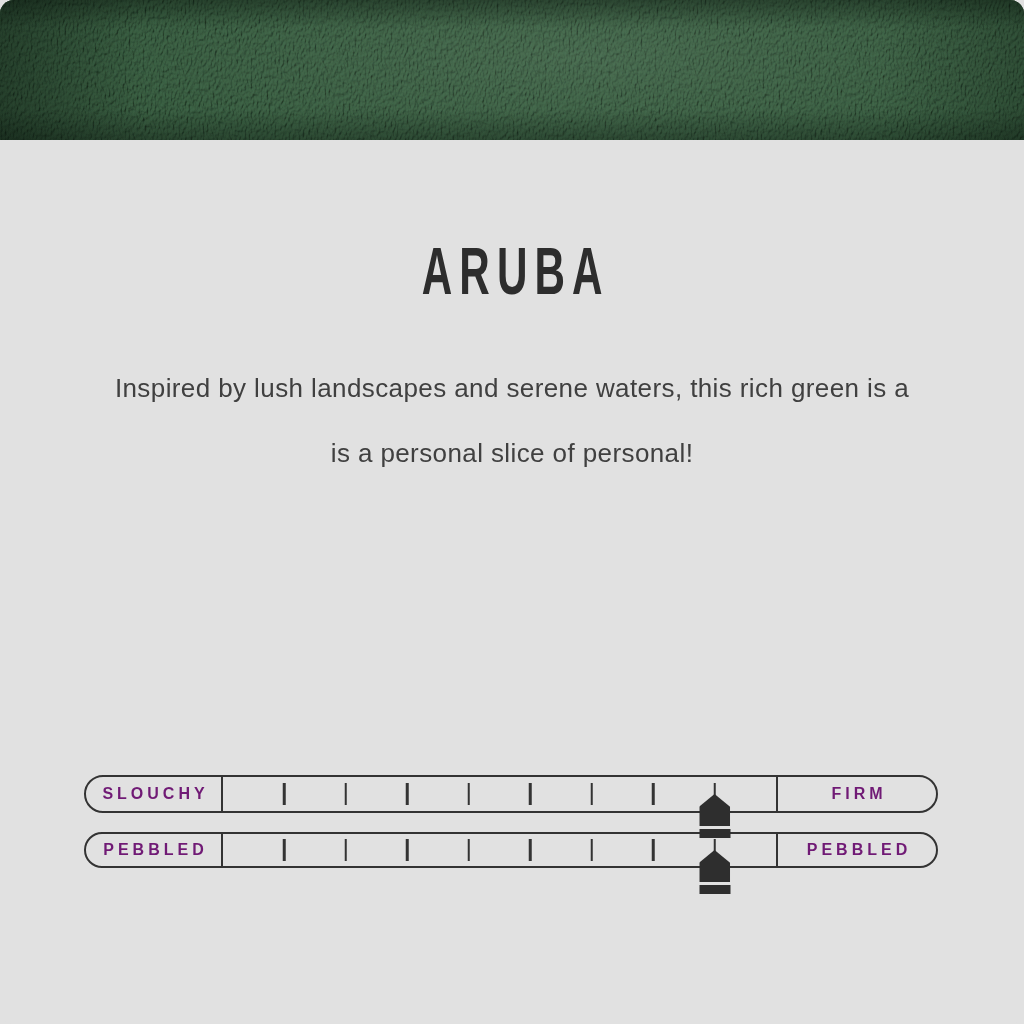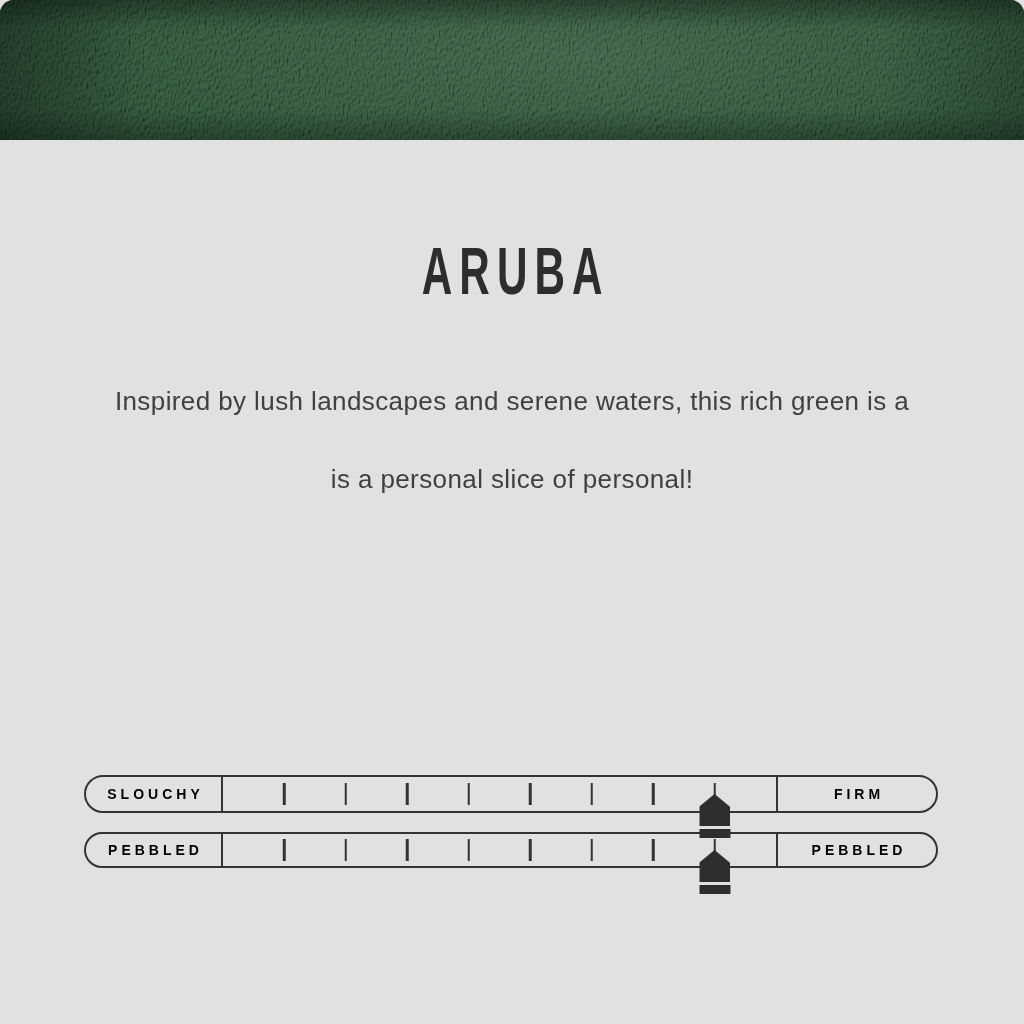--- a/index.html
+++ b/index.html
@@ -57,21 +57,21 @@
   .desc {
     position: absolute;
     top: 356px; left: 0;
     width: 100%;
     text-align: center;
     color: #404040;
     font-size: 26px;
     font-weight: 400;
     letter-spacing: 0.4px;
   }
-  .desc p { margin: 13px; line-height: 65px; white-space: nowrap; }
+  .desc p { margin: 0; line-height: 65px; white-space: nowrap; }
 
   
   .scale {
     position: absolute;
     left: 84px;
     width: 854px;
     box-sizing: border-box;
     border: 2.5px solid #333333;
     border-radius: 20px;
     display: flex;
@@ -83,23 +83,23 @@
   .cap {
     display: flex;
     align-items: center;
     justify-content: center;
     box-sizing: border-box;
     flex: 0 0 auto;
   }
   .cap-left  { width: 137px; border-right: 2.5px solid #333333; }
   .cap-right { width: 160px; border-left: 2.5px solid #333333; }
   .cap span {
-    font-size: 14px;
+    font-size: 16px;
     font-weight: 700;
-    color: #000000;
+    color: #701a75;
     letter-spacing: 4px;
     padding-left: 4px; 
     white-space: nowrap;
   }
 
   .mid { flex: 1 1 auto; position: relative; }
 
   .tick {
     position: absolute;
     top: 50%;

